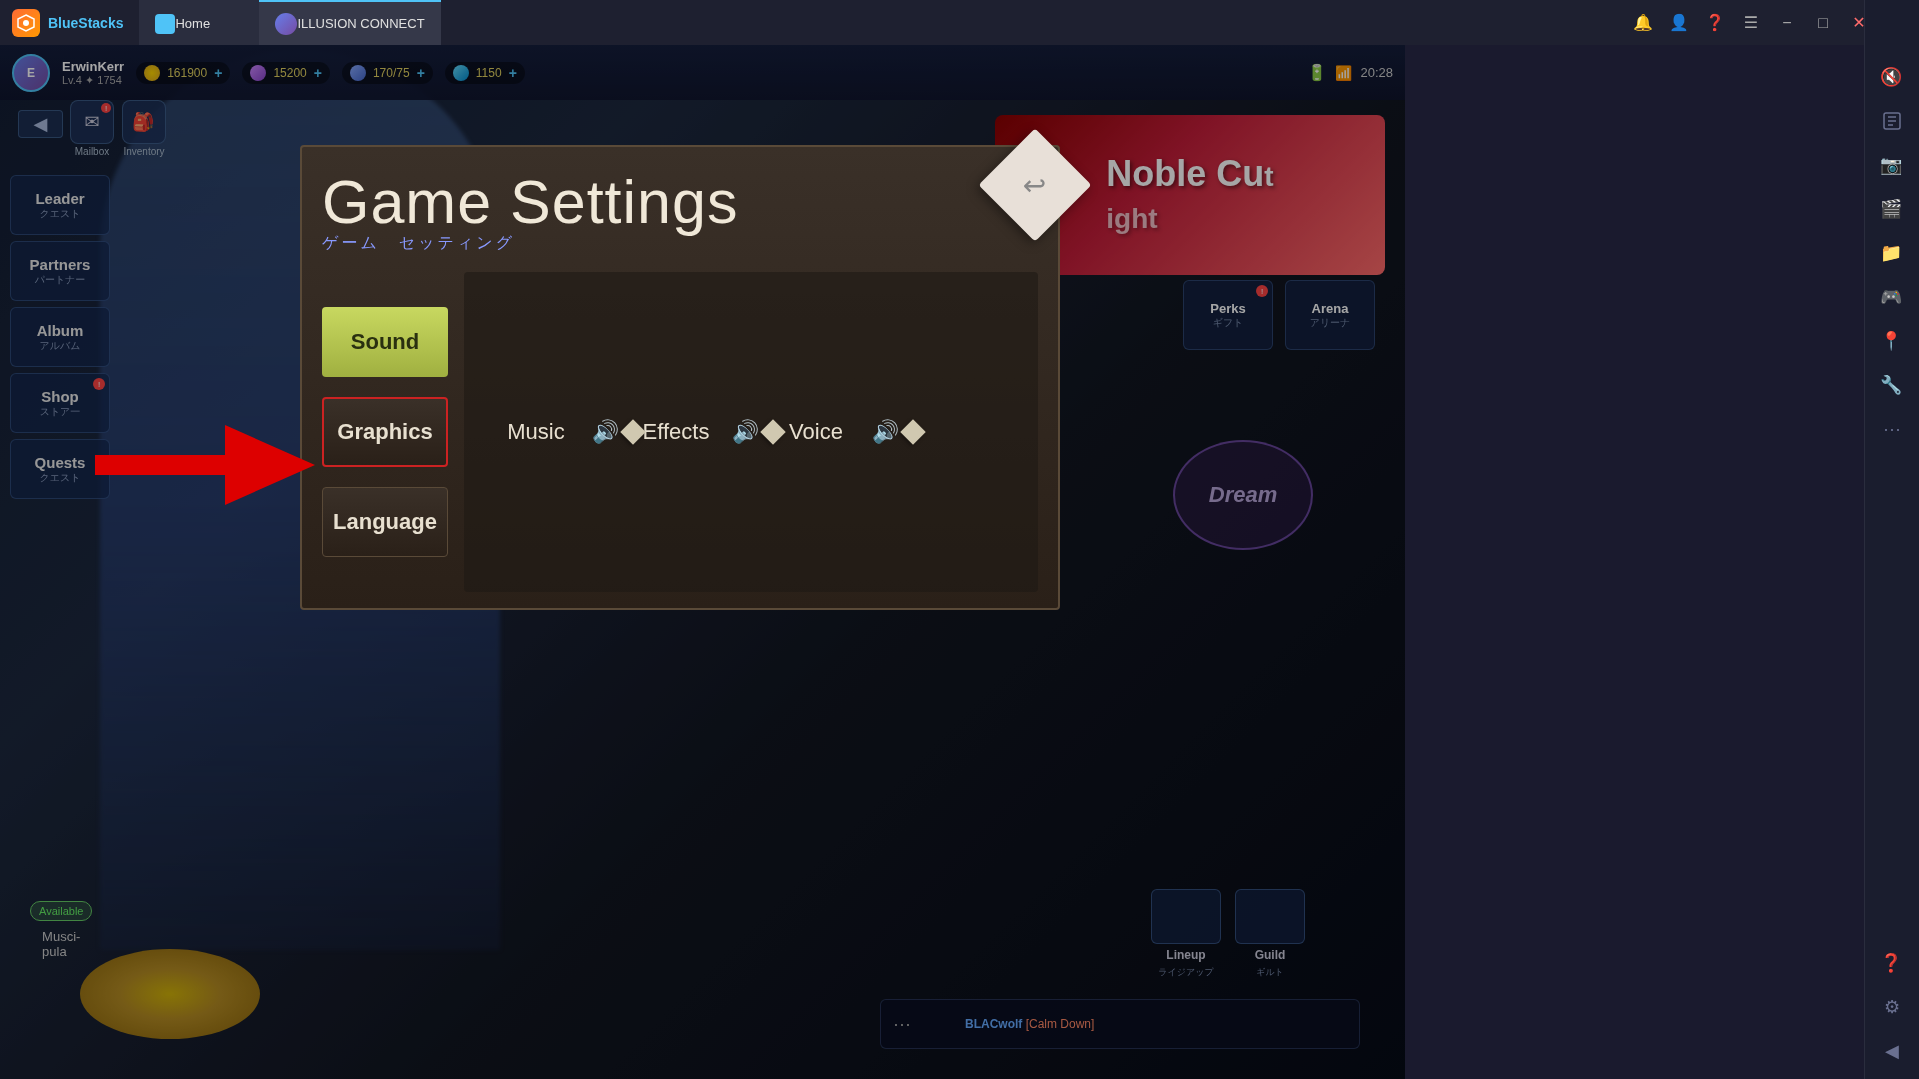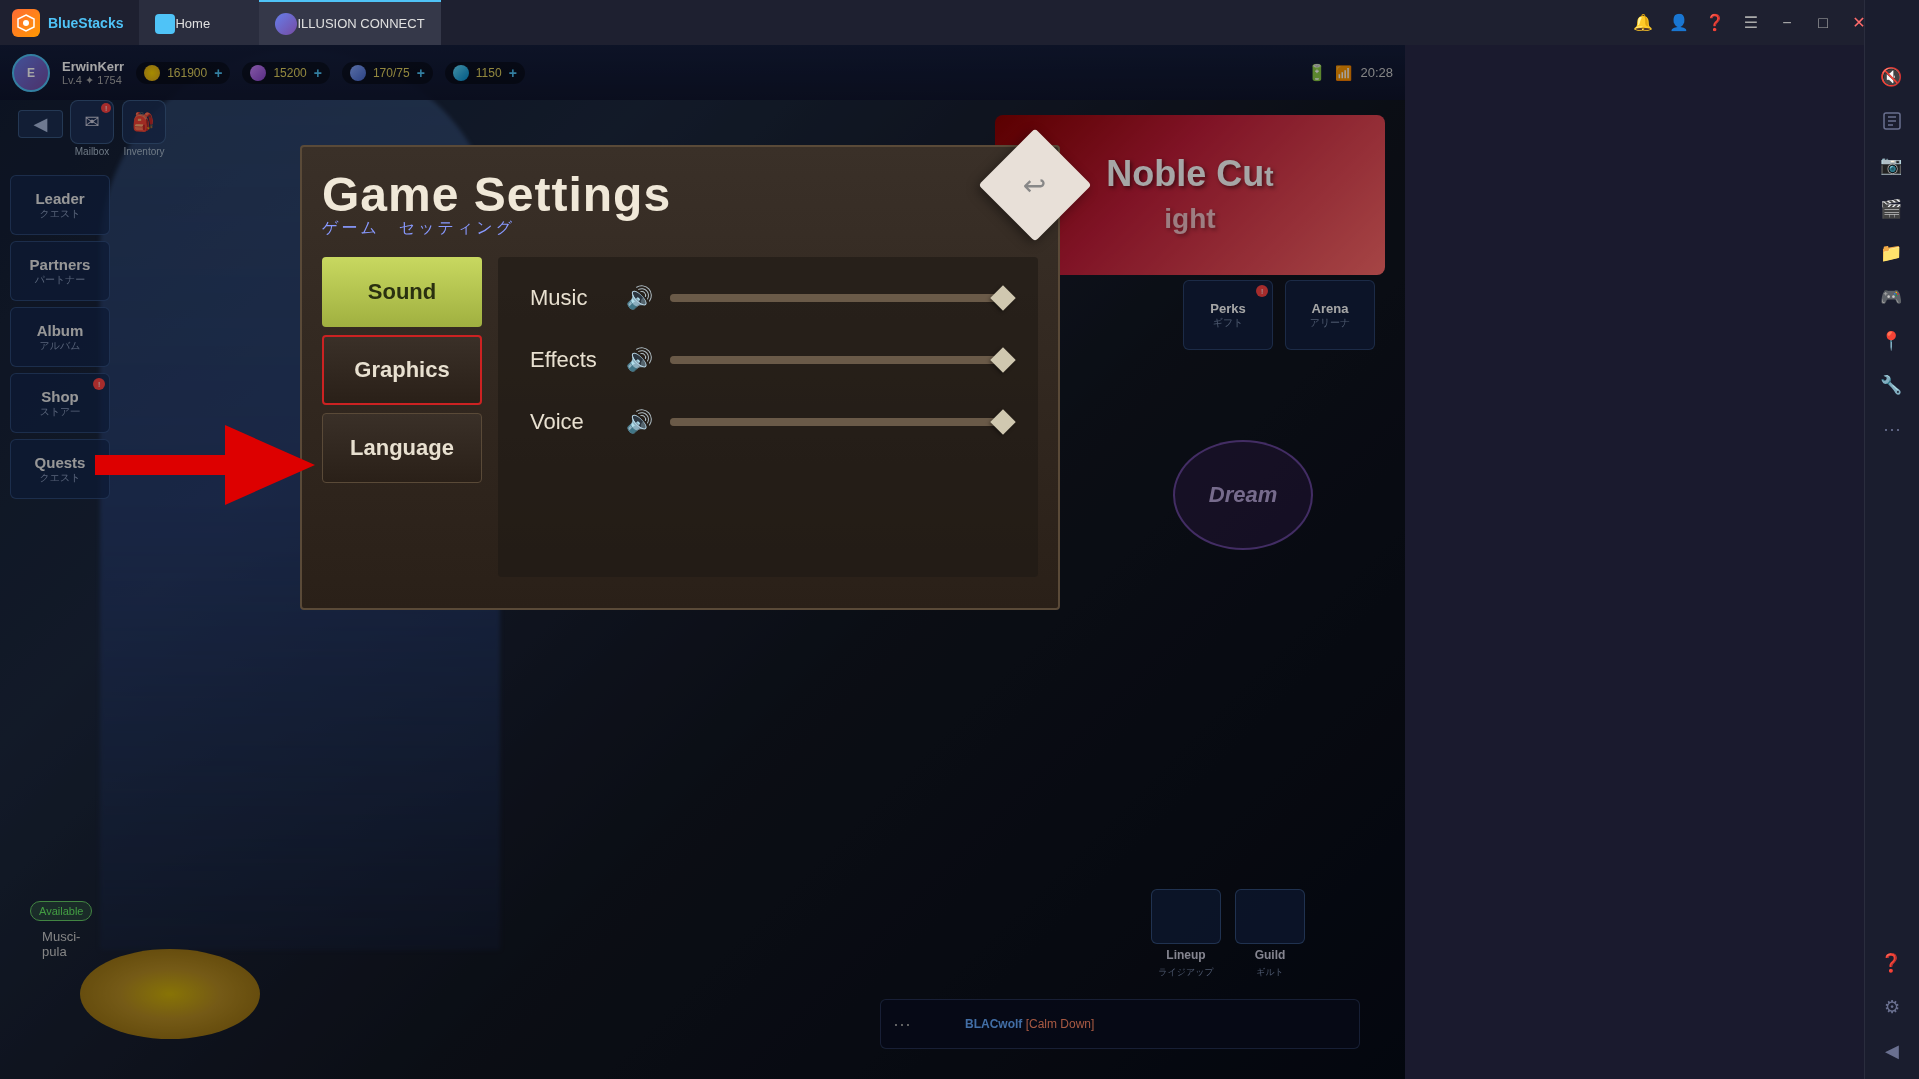--- a/index.html
+++ b/index.html
@@ -290,21 +290,20 @@
       align-items: center;
       justify-content: center;
       z-index: 40;
     }
 
     .noble-banner-text {
       color: white;
       font-size: 36px;
       font-weight: bold;
       text-shadow: 2px 2px 4px rgba(0,0,0,0.5);
-      text-align: center;
     }
 
     
     .right-nav-items {
       position: absolute;
       top: 280px;
       right: 30px;
       display: grid;
       grid-template-columns: 1fr 1fr;
       gap: 12px;
@@ -395,22 +394,22 @@
       width: 760px;
       height: 465px;
       background: linear-gradient(180deg, #3a3028 0%, #2a2018 100%);
       border: 2px solid #5a4a38;
       border-radius: 4px;
       z-index: 300;
       padding: 20px;
     }
 
     .modal-title-en {
-      font-size: 48px;
-      font-weight: bold;
+      font-size: 61px;
+      font-weight: normal;
       color: #f0e8d8;
       letter-spacing: 1px;
     }
 
     .modal-title-jp {
       font-size: 16px;
       color: #8899ff;
       margin-top: -4px;
       letter-spacing: 3px;
     }
@@ -418,22 +417,23 @@
     .modal-content {
       display: flex;
       gap: 16px;
       margin-top: 18px;
       height: 320px;
     }
 
     .modal-tabs {
       display: flex;
       flex-direction: column;
-      gap: 8px;
-      width: 160px;
+      gap: 20px;
+      width: 126px;
+      justify-content: center;
     }
 
     .modal-tab {
       height: 70px;
       display: flex;
       align-items: center;
       justify-content: center;
       font-size: 22px;
       font-weight: bold;
       cursor: pointer;
@@ -483,22 +483,22 @@
       color: #888;
     }
 
     
     .sound-panel {
       flex: 1;
       background: rgba(30, 25, 20, 0.6);
       border-radius: 4px;
       padding: 28px 32px;
       display: flex;
-      flex-direction: column;
-      gap: 36px;
+      flex-direction: row;
+      text-align: center;
     }
 
     .sound-row {
       display: flex;
       align-items: center;
       gap: 16px;
     }
 
     .sound-label {
       font-size: 22px;

